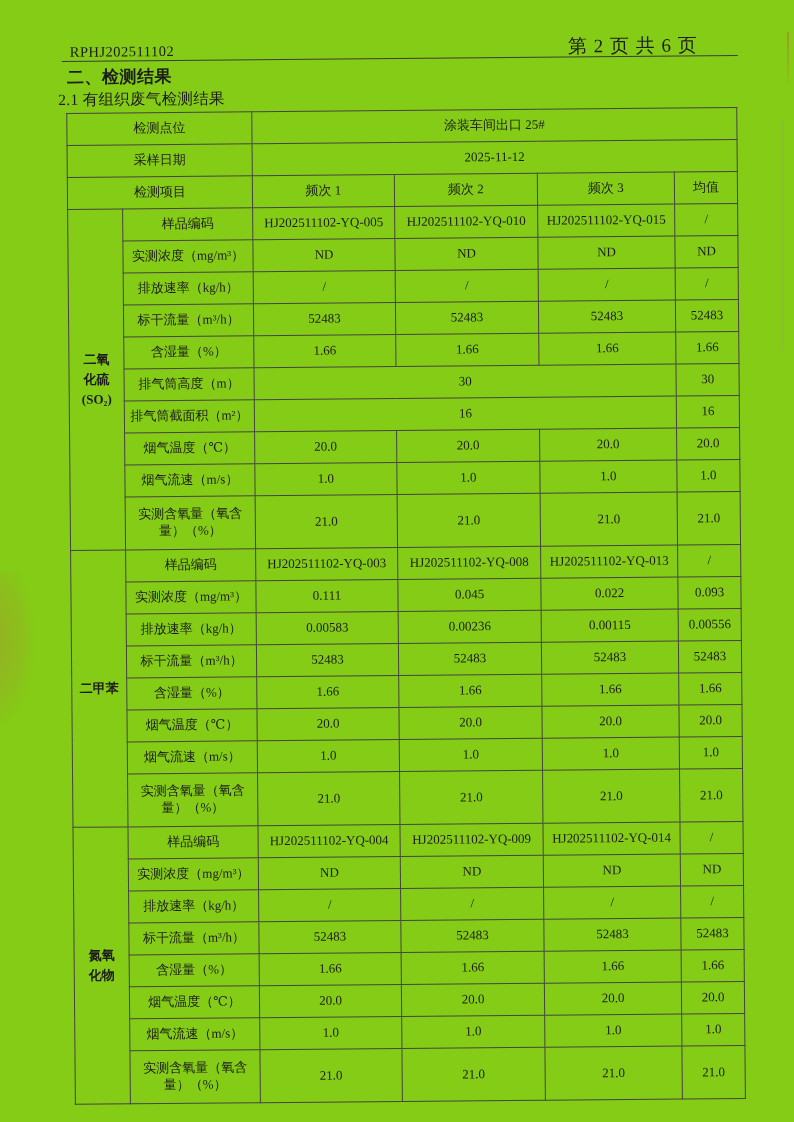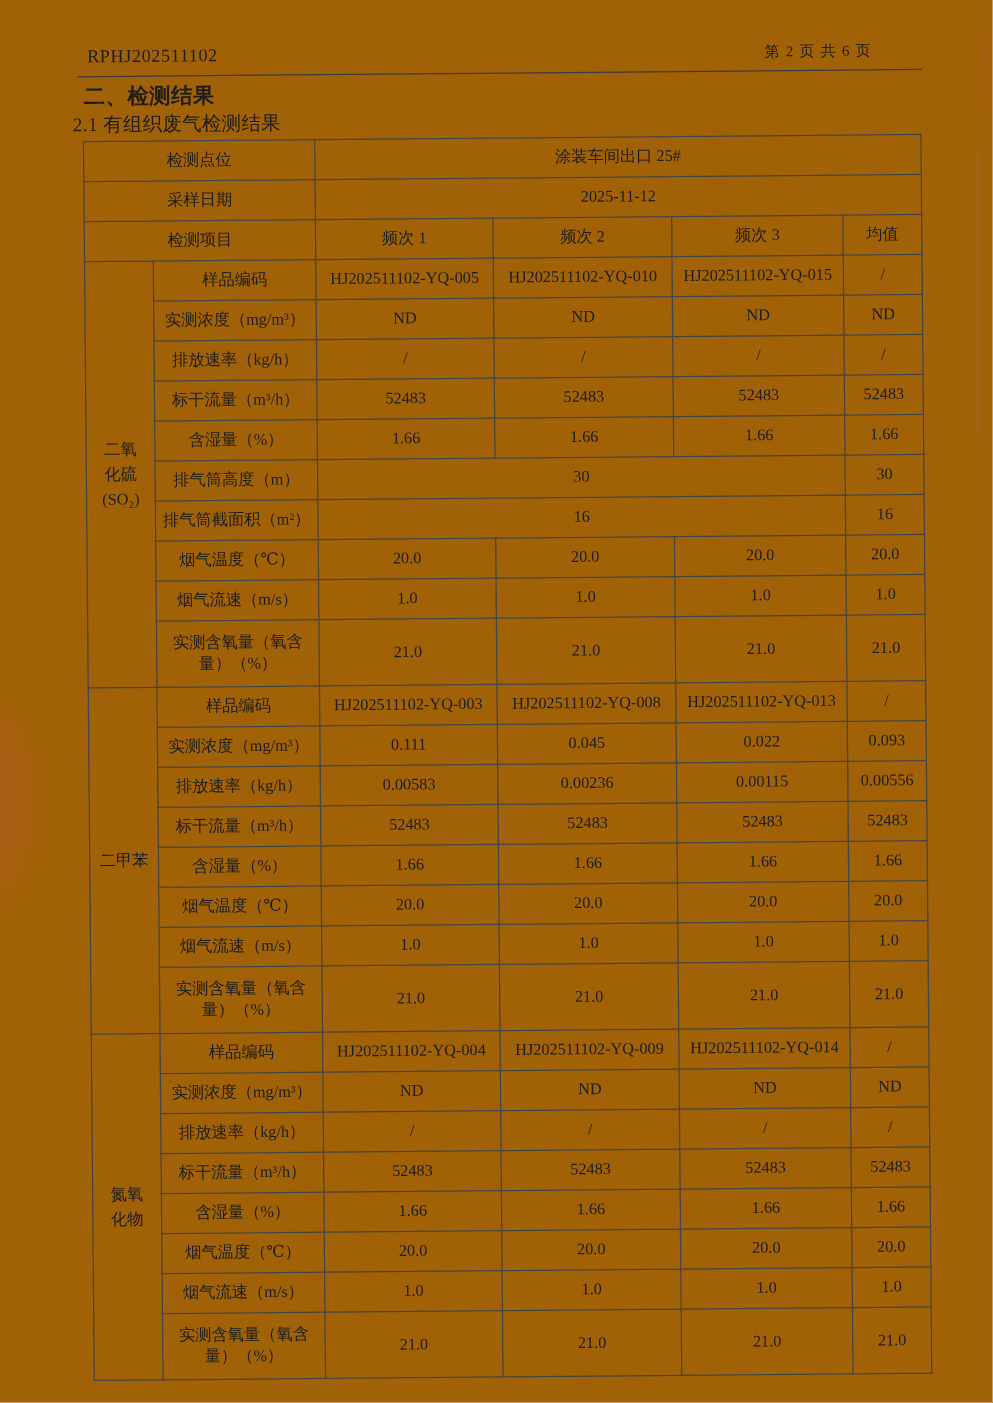--- a/index.html
+++ b/index.html
@@ -3,32 +3,32 @@
 <meta charset="utf-8">
 <style>
   html, body { margin:0; padding:0; }
   body {
     width:794px; height:1122px;
     background:#ffffff;
     font-family:"Liberation Serif","DejaVu Serif",serif;
   }
   .page {
     position:relative; width:794px; height:1122px;
-    background:#a16207; overflow:hidden; color:#1d1d1c;
+    background:#84cc16; overflow:hidden; color:#1d1d1c;
   }
   .content {
     position:absolute; left:0; top:0; width:794px; height:1122px;
     transform:rotate(-0.5deg); transform-origin:400px 540px;
   }
   .page-header {
     position:absolute; top:35px; left:74px; width:628px;
     display:flex; justify-content:space-between; align-items:baseline;
   }
   .report-no { font-size:14.5px; letter-spacing:0.5px; }
-  .page-indicator { font-size:12px; letter-spacing:1px; }
+  .page-indicator { font-size:19px; letter-spacing:1px; }
   .header-rule {
     position:absolute; top:58px; left:66px; width:676px; height:0;
     border-top:1.6px solid #3c3c3a;
   }
   .section-title {
     position:absolute; top:63px; left:71px;
     font-size:17px; font-weight:bold; letter-spacing:0.5px;font-family:Liberation Mono, monospace;
   }
   .subsection-title {
     position:absolute; top:87px; left:62px;
@@ -39,21 +39,21 @@
     width:670px; border-collapse:collapse; table-layout:fixed;
   }
   table.report td {
     border:1px solid #454543;
     text-align:center; vertical-align:middle;
     font-size:13px; line-height:1.3;
     height:29px; padding:1px 2px;
     overflow:hidden;
   }
   tr.tall td { height:50px; }
-  td.cat span { display:block; line-height:1.55; }
+  td.cat span { display:block; line-height:1.55;font-weight:bold; }
   td.code { font-size:12.5px; letter-spacing:0; }
   
   .stamp-artifact {
     position:absolute; left:-16px; top:572px; width:48px; height:152px;
     background:radial-gradient(ellipse at 25% 45%,
       rgba(219,73,92,0.20) 0%, rgba(219,73,92,0.08) 55%, rgba(219,73,92,0) 75%);
     filter:blur(1px); pointer-events:none;
   }
   .edge-artifact-right-red {
     position:absolute; right:5px; top:32px; width:2px; height:52px;

